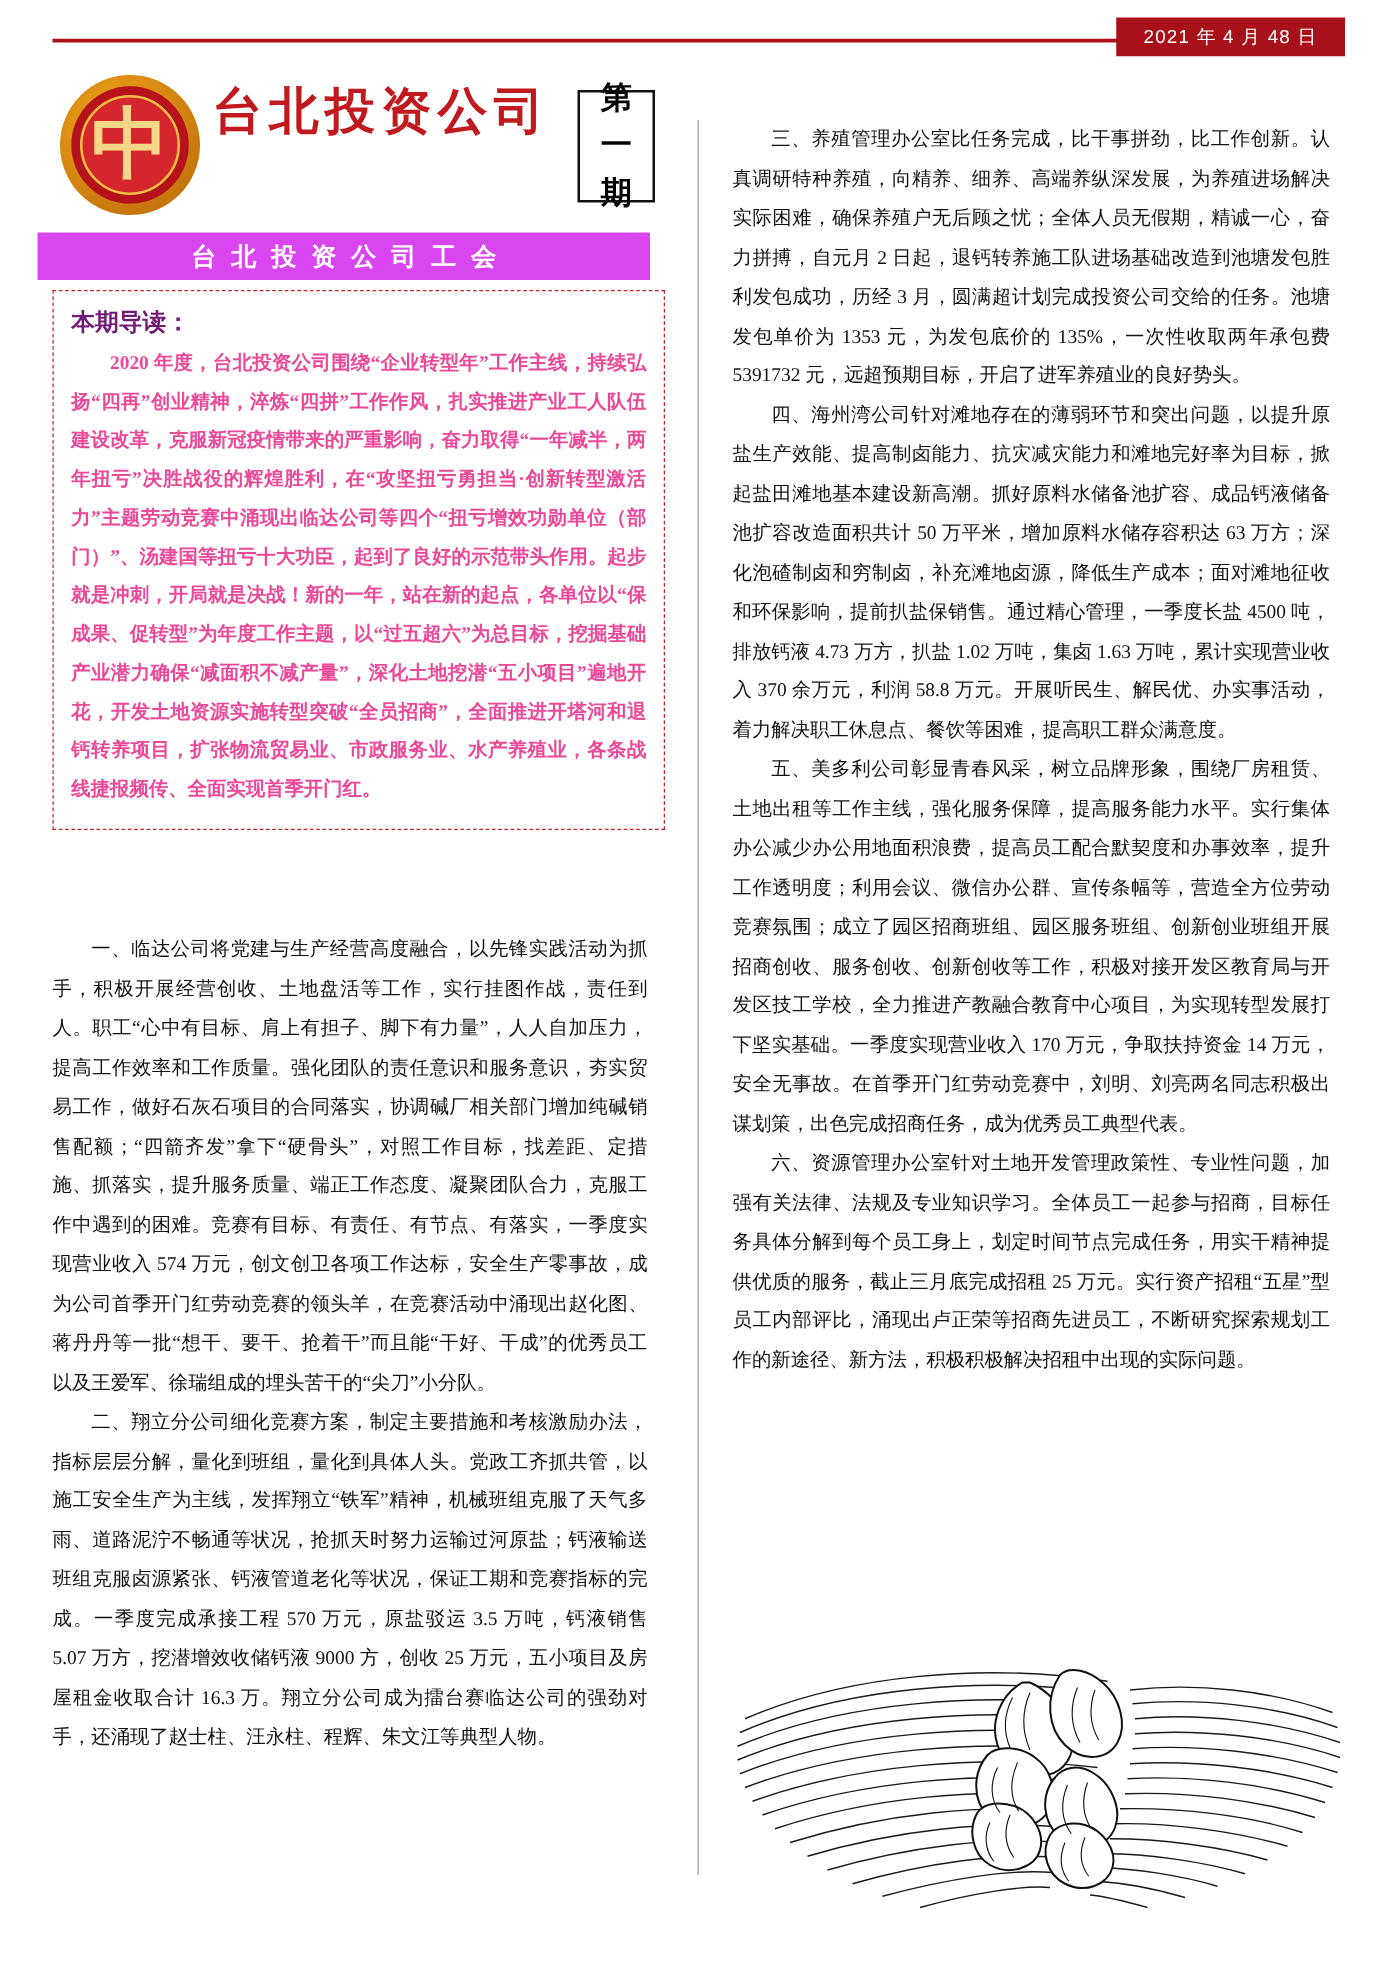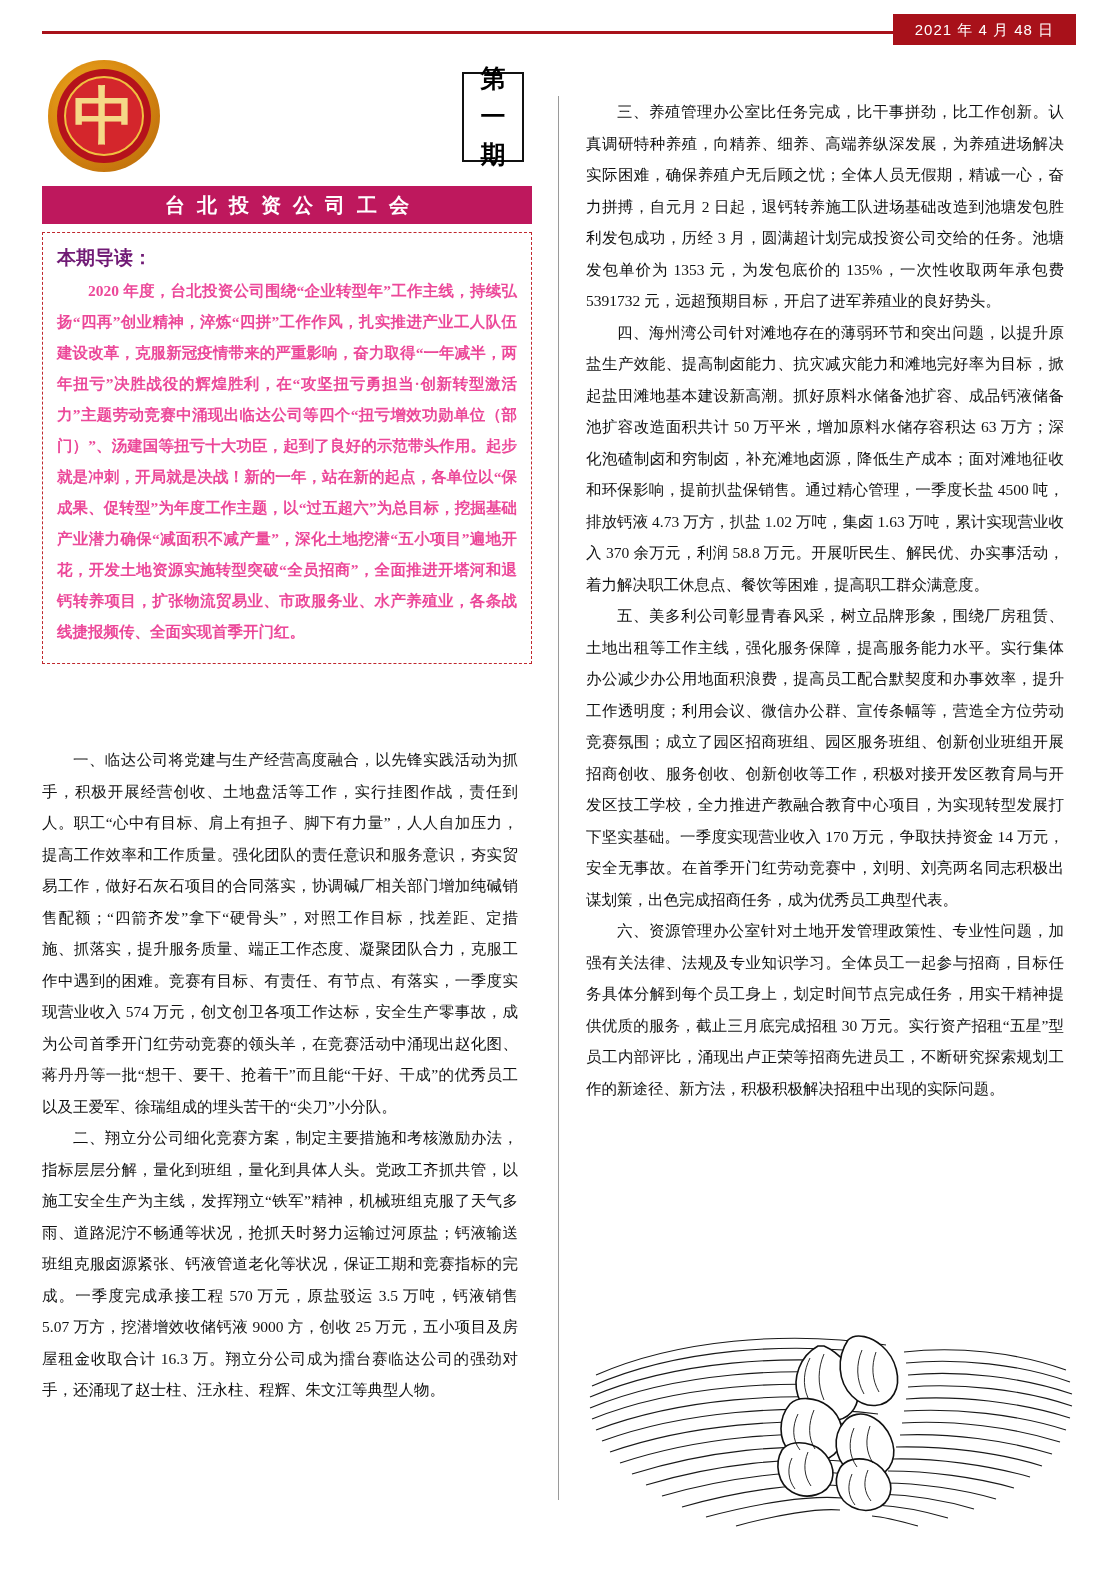--- a/index.html
+++ b/index.html
@@ -116,24 +116,24 @@
   .issue-box span {
     font-size: 25px;
     font-weight: bold;
     color: #000;
   }
 
   
   .union-banner {
     position: absolute;
     top: 186px;
-    left: 42px;
+    left: 30px;
     width: 490px;
     height: 38px;
-    background: #be185d;
+    background: #d946ef;
     color: #fff;
     font-size: 20px;
     font-weight: bold;
     letter-spacing: 12px;
     display: flex;
     align-items: center;
     justify-content: center;
     text-indent: 12px;
     font-family: "Liberation Serif", serif;
   }
@@ -219,20 +219,21 @@
   </div>
 
   <div class="masthead">
     <div class="logo">
       <div class="ring-outer"></div>
       <div class="ring-mid"></div>
       <div class="ring-in"></div>
       <div class="glyph">中</div>
     </div>
     <div class="title-block">
+      <div class="title-line">台北投资公司</div>
     </div>
     <div class="issue-box">
       <span>第</span>
       <span>一</span>
       <span>期</span>
     </div>
   </div>
 
   <div class="union-banner">台北投资公司工会</div>
 
@@ -245,21 +246,21 @@
 
   <div class="col col-left">
     <p>一、临达公司将党建与生产经营高度融合，以先锋实践活动为抓手，积极开展经营创收、土地盘活等工作，实行挂图作战，责任到人。职工“心中有目标、肩上有担子、脚下有力量”，人人自加压力，提高工作效率和工作质量。强化团队的责任意识和服务意识，夯实贸易工作，做好石灰石项目的合同落实，协调碱厂相关部门增加纯碱销售配额；“四箭齐发”拿下“硬骨头”，对照工作目标，找差距、定措施、抓落实，提升服务质量、端正工作态度、凝聚团队合力，克服工作中遇到的困难。竞赛有目标、有责任、有节点、有落实，一季度实现营业收入 574 万元，创文创卫各项工作达标，安全生产零事故，成为公司首季开门红劳动竞赛的领头羊，在竞赛活动中涌现出赵化图、蒋丹丹等一批“想干、要干、抢着干”而且能“干好、干成”的优秀员工以及王爱军、徐瑞组成的埋头苦干的“尖刀”小分队。</p>
     <p>二、翔立分公司细化竞赛方案，制定主要措施和考核激励办法，指标层层分解，量化到班组，量化到具体人头。党政工齐抓共管，以施工安全生产为主线，发挥翔立“铁军”精神，机械班组克服了天气多雨、道路泥泞不畅通等状况，抢抓天时努力运输过河原盐；钙液输送班组克服卤源紧张、钙液管道老化等状况，保证工期和竞赛指标的完成。一季度完成承接工程 570 万元，原盐驳运 3.5 万吨，钙液销售 5.07 万方，挖潜增效收储钙液 9000 方，创收 25 万元，五小项目及房屋租金收取合计 16.3 万。翔立分公司成为擂台赛临达公司的强劲对手，还涌现了赵士柱、汪永柱、程辉、朱文江等典型人物。</p>
   </div>
 
   <div class="col col-right">
     <p>三、养殖管理办公室比任务完成，比干事拼劲，比工作创新。认真调研特种养殖，向精养、细养、高端养纵深发展，为养殖进场解决实际困难，确保养殖户无后顾之忧；全体人员无假期，精诚一心，奋力拼搏，自元月 2 日起，退钙转养施工队进场基础改造到池塘发包胜利发包成功，历经 3 月，圆满超计划完成投资公司交给的任务。池塘发包单价为 1353 元，为发包底价的 135%，一次性收取两年承包费 5391732 元，远超预期目标，开启了进军养殖业的良好势头。</p>
     <p>四、海州湾公司针对滩地存在的薄弱环节和突出问题，以提升原盐生产效能、提高制卤能力、抗灾减灾能力和滩地完好率为目标，掀起盐田滩地基本建设新高潮。抓好原料水储备池扩容、成品钙液储备池扩容改造面积共计 50 万平米，增加原料水储存容积达 63 万方；深化泡碴制卤和穷制卤，补充滩地卤源，降低生产成本；面对滩地征收和环保影响，提前扒盐保销售。通过精心管理，一季度长盐 4500 吨，排放钙液 4.73 万方，扒盐 1.02 万吨，集卤 1.63 万吨，累计实现营业收入 370 余万元，利润 58.8 万元。开展听民生、解民优、办实事活动，着力解决职工休息点、餐饮等困难，提高职工群众满意度。</p>
     <p>五、美多利公司彰显青春风采，树立品牌形象，围绕厂房租赁、土地出租等工作主线，强化服务保障，提高服务能力水平。实行集体办公减少办公用地面积浪费，提高员工配合默契度和办事效率，提升工作透明度；利用会议、微信办公群、宣传条幅等，营造全方位劳动竞赛氛围；成立了园区招商班组、园区服务班组、创新创业班组开展招商创收、服务创收、创新创收等工作，积极对接开发区教育局与开发区技工学校，全力推进产教融合教育中心项目，为实现转型发展打下坚实基础。一季度实现营业收入 170 万元，争取扶持资金 14 万元，安全无事故。在首季开门红劳动竞赛中，刘明、刘亮两名同志积极出谋划策，出色完成招商任务，成为优秀员工典型代表。</p>
-    <p>六、资源管理办公室针对土地开发管理政策性、专业性问题，加强有关法律、法规及专业知识学习。全体员工一起参与招商，目标任务具体分解到每个员工身上，划定时间节点完成任务，用实干精神提供优质的服务，截止三月底完成招租 30 万元。实行资产招租“五星”型员工内部评比，涌现出卢正荣等招商先进员工，不断研究探索规划工作的新途径、新方法，积极积极解决招租中出现的实际问题。</p>
+    <p>六、资源管理办公室针对土地开发管理政策性、专业性问题，加强有关法律、法规及专业知识学习。全体员工一起参与招商，目标任务具体分解到每个员工身上，划定时间节点完成任务，用实干精神提供优质的服务，截止三月底完成招租 25 万元。实行资产招租“五星”型员工内部评比，涌现出卢正荣等招商先进员工，不断研究探索规划工作的新途径、新方法，积极积极解决招租中出现的实际问题。</p>
   </div>
 
   <div class="illo">
     <svg width="492" height="250" viewBox="0 0 492 250" xmlns="http://www.w3.org/2000/svg">
       <g fill="none" stroke="#1a1a1a" stroke-width="1.1">
 
         <path d="M10 75 C 90 40, 200 30, 300 45"></path>
         <path d="M6 86 C 88 50, 200 40, 304 55"></path>
         <path d="M4 97 C 86 62, 200 52, 306 66"></path>
         <path d="M4 108 C 86 74, 200 64, 306 78"></path>

